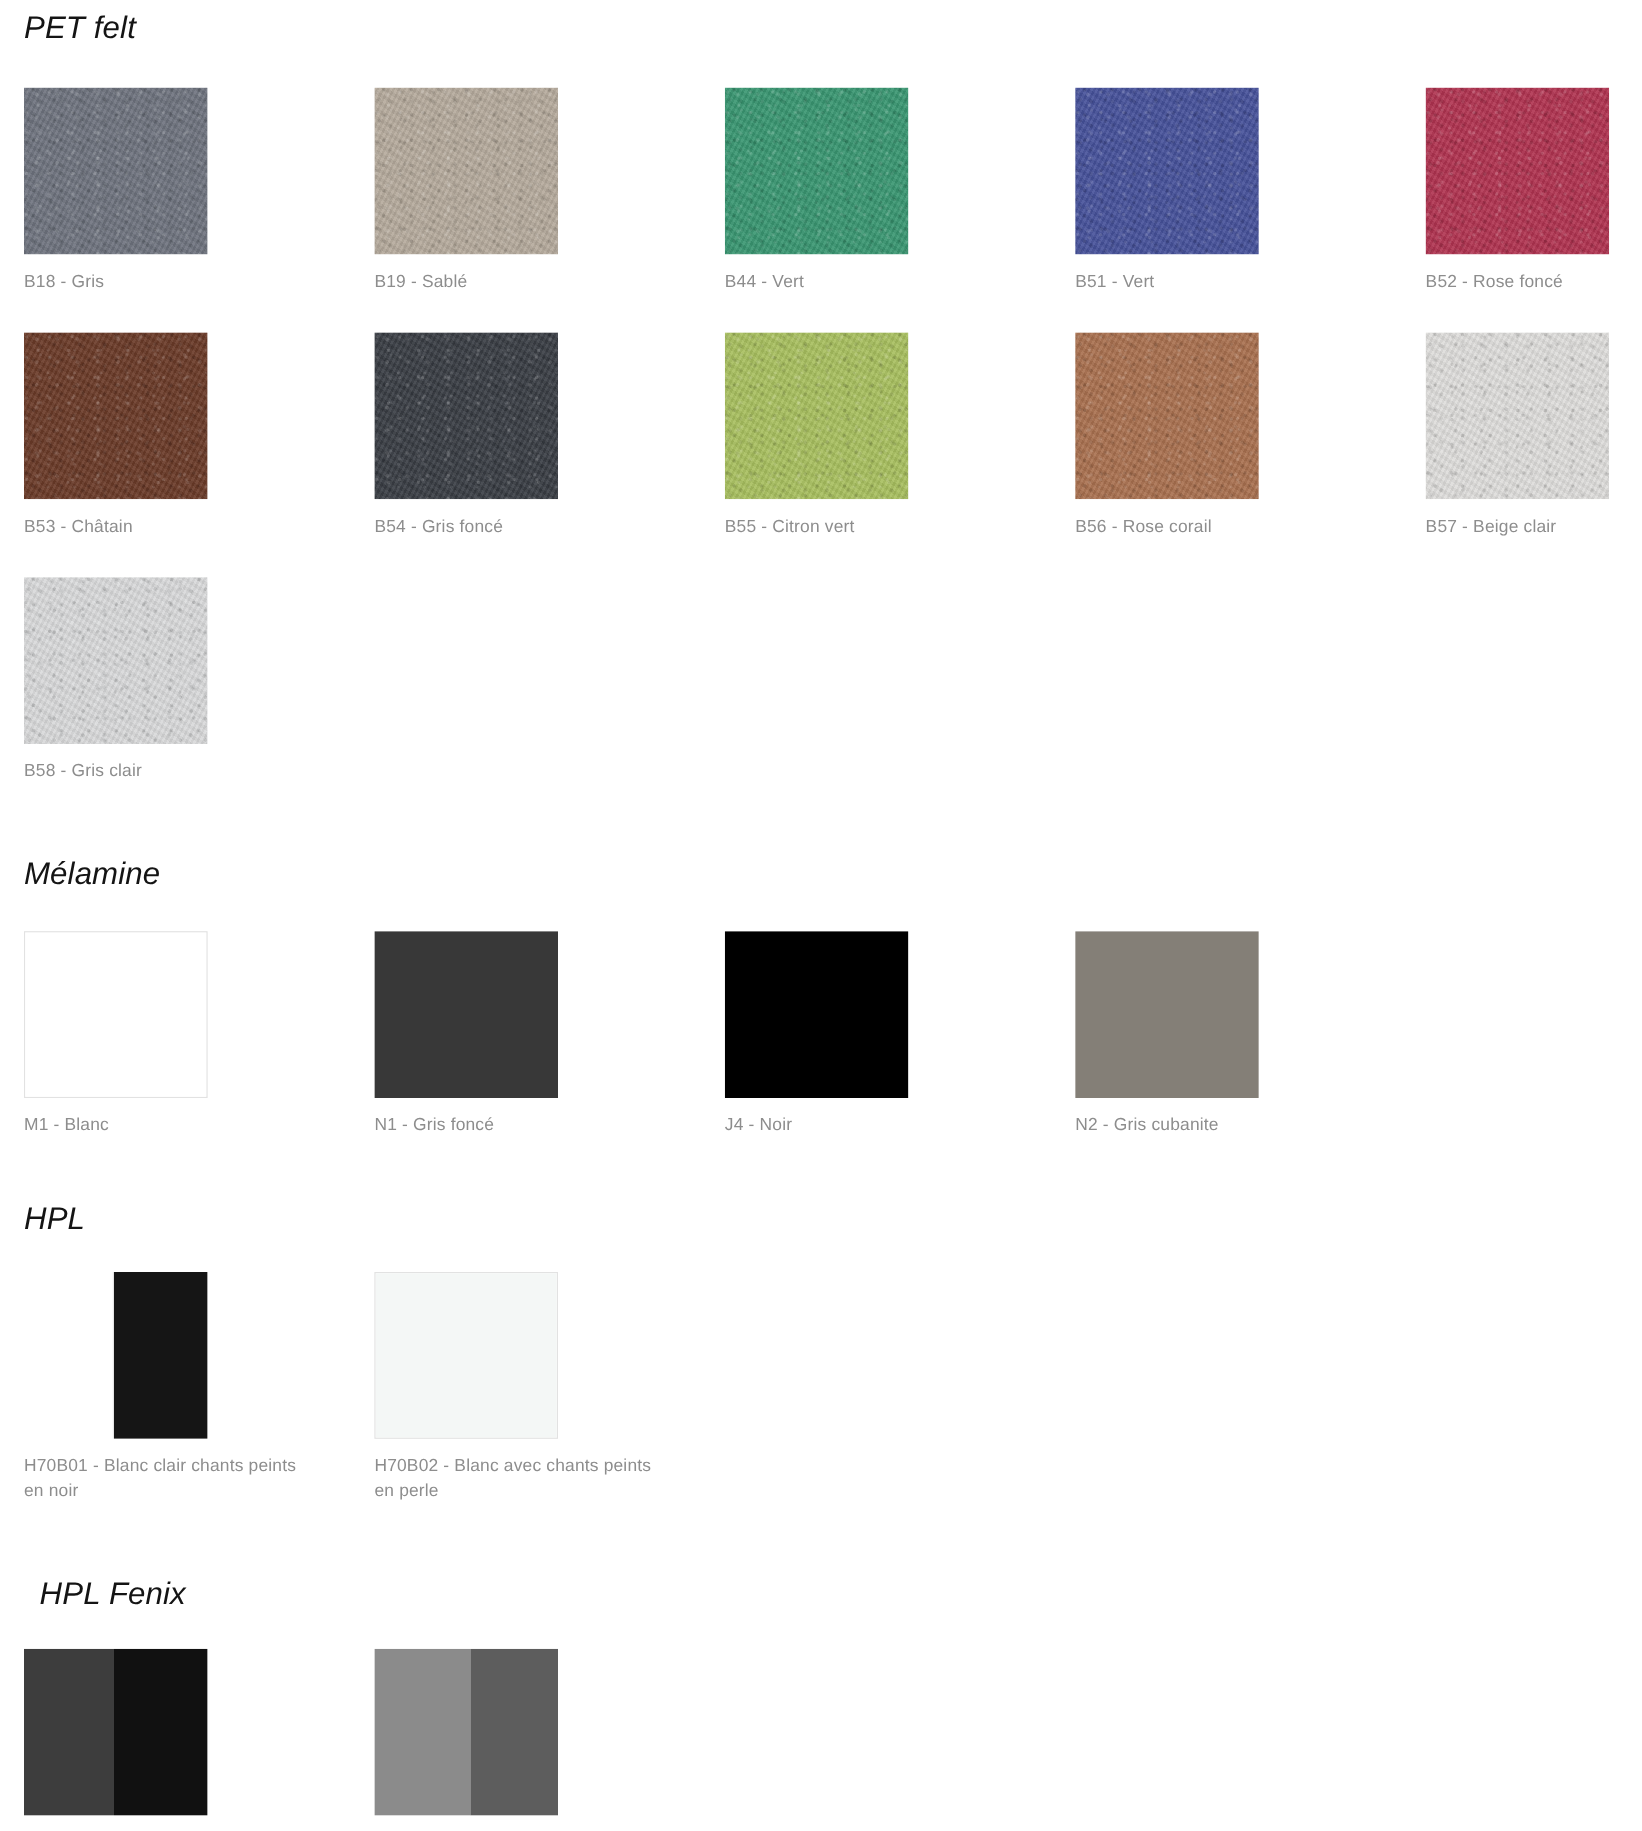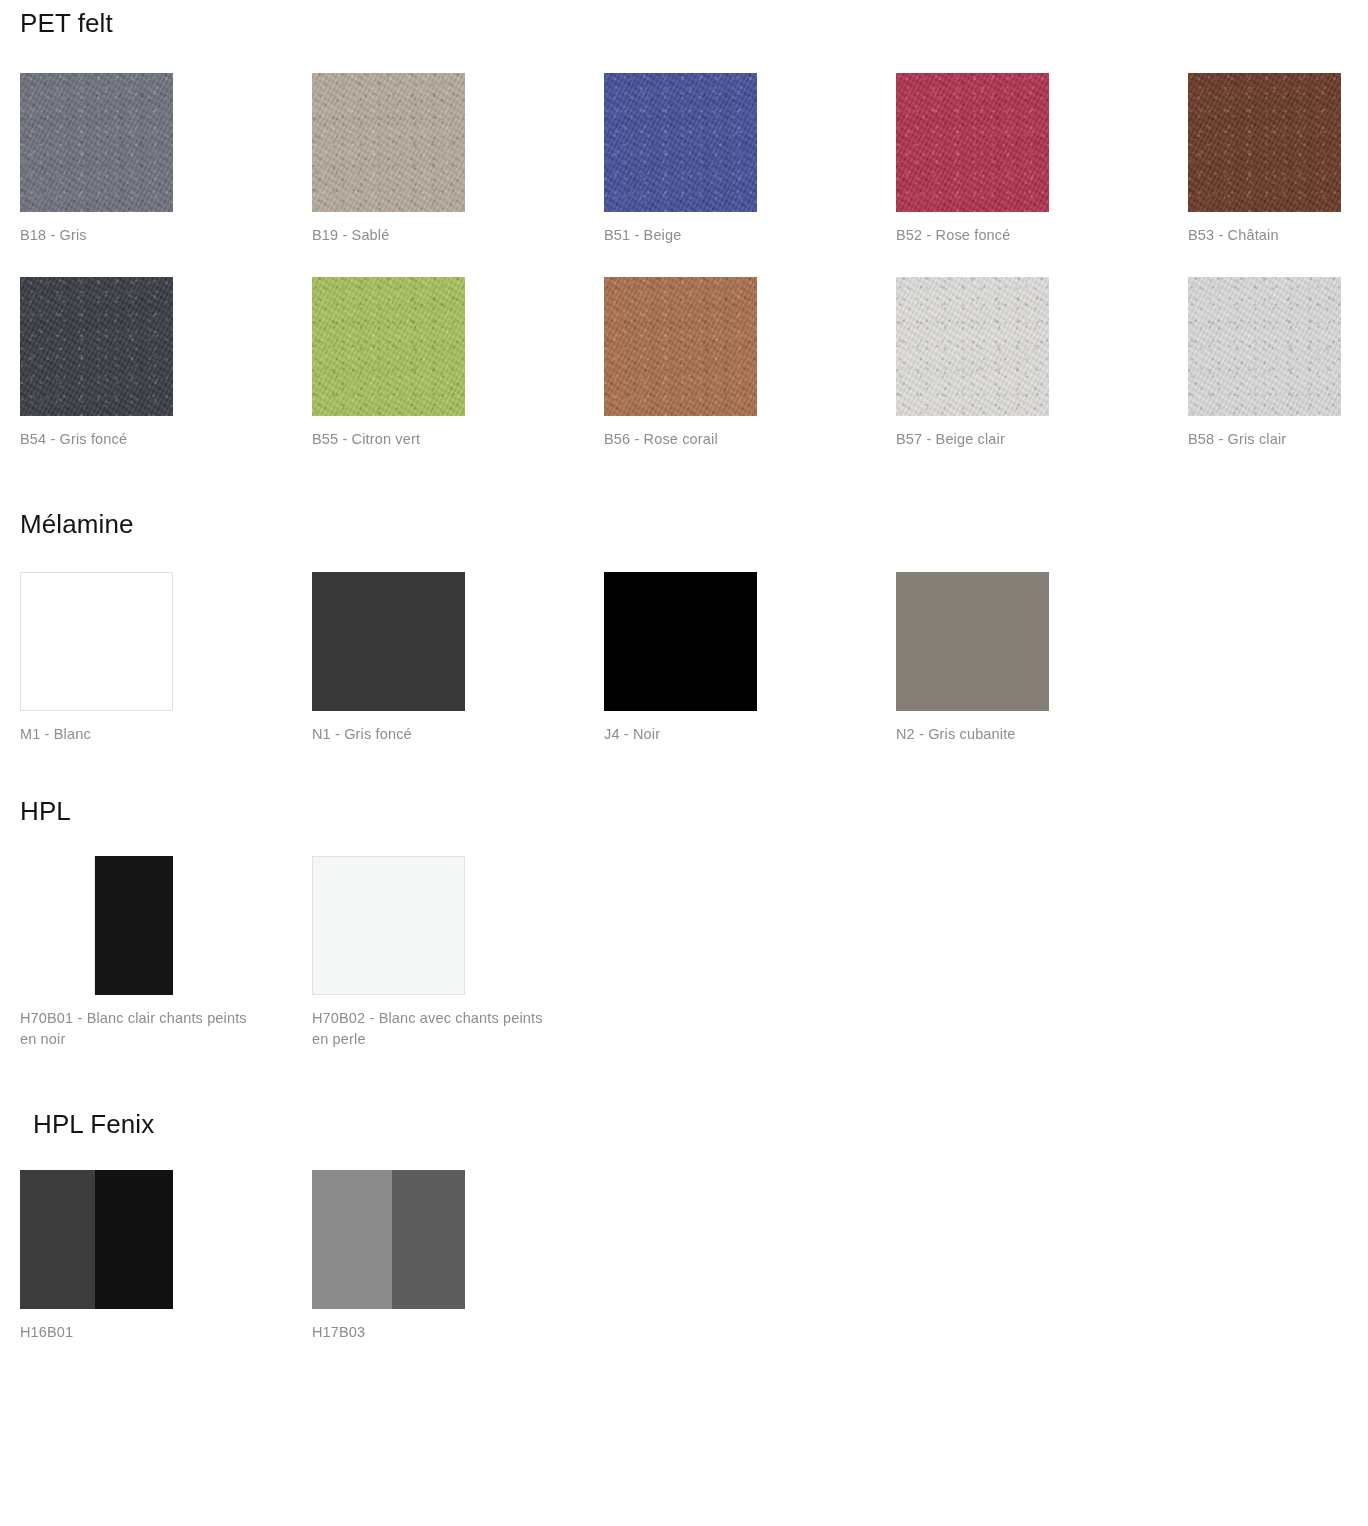--- a/index.html
+++ b/index.html
@@ -15,20 +15,21 @@
   .page { width: 1368px; position: relative; padding: 0 0 20px 0; }
 
   .section { padding: 0 20px; }
   .section-title {
     font-size: 26px;
     font-weight: 400;
     color: #141414;
     letter-spacing: 0.1px;
     margin: 0;
     line-height: 1.2;
+    font-style: italic;
   }
   .sec-pet   .section-title { padding-top: 8px; }
   .sec-mel   .section-title { padding-top: 28px; }
   .sec-hpl   .section-title { padding-top: 20px; }
   .sec-fenix .section-title { padding-top: 28px; margin-left: 13px; }
 
   .grid {
     display: grid;
     grid-template-columns: repeat(5, 153px);
     column-gap: 139px;
@@ -113,23 +114,29 @@
             <div class="swatch-label">B18 - Gris</div>
           </div>
           <div class="swatch-cell row-gap-cell">
             <div class="swatch-box felt">
               <div class="swatch-fill" style="background: rgb(181, 170, 156);"></div>
             </div>
             <div class="swatch-label">B19 - Sablé</div>
           </div>
           <div class="swatch-cell row-gap-cell">
             <div class="swatch-box felt">
+              <div class="swatch-fill" style="background: rgb(57, 150, 113);"></div>
+            </div>
+            <div class="swatch-label">B44 - Vert</div>
+          </div>
+          <div class="swatch-cell row-gap-cell">
+            <div class="swatch-box felt">
               <div class="swatch-fill" style="background: rgb(70, 81, 154);"></div>
             </div>
-            <div class="swatch-label">B51 - Beige</div>
+            <div class="swatch-label">B51 - Vert</div>
           </div>
           <div class="swatch-cell row-gap-cell">
             <div class="swatch-box felt">
               <div class="swatch-fill" style="background: rgb(176, 51, 80);"></div>
             </div>
             <div class="swatch-label">B52 - Rose foncé</div>
           </div>
           <div class="swatch-cell row-gap-cell">
             <div class="swatch-box felt">
               <div class="swatch-fill" style="background: rgb(106, 58, 40);"></div>

